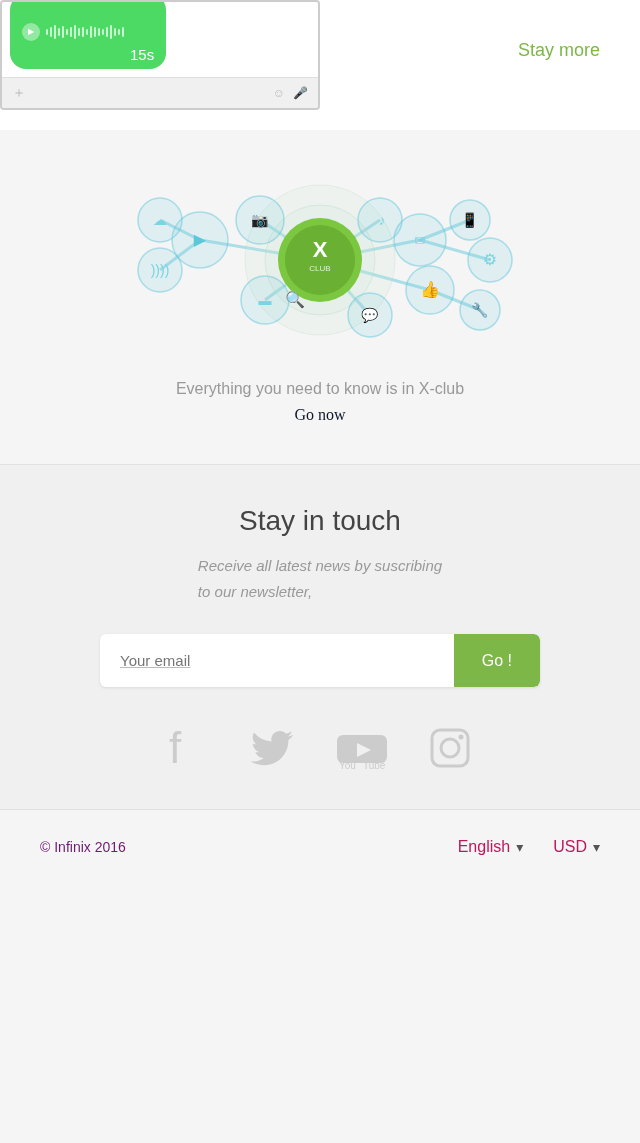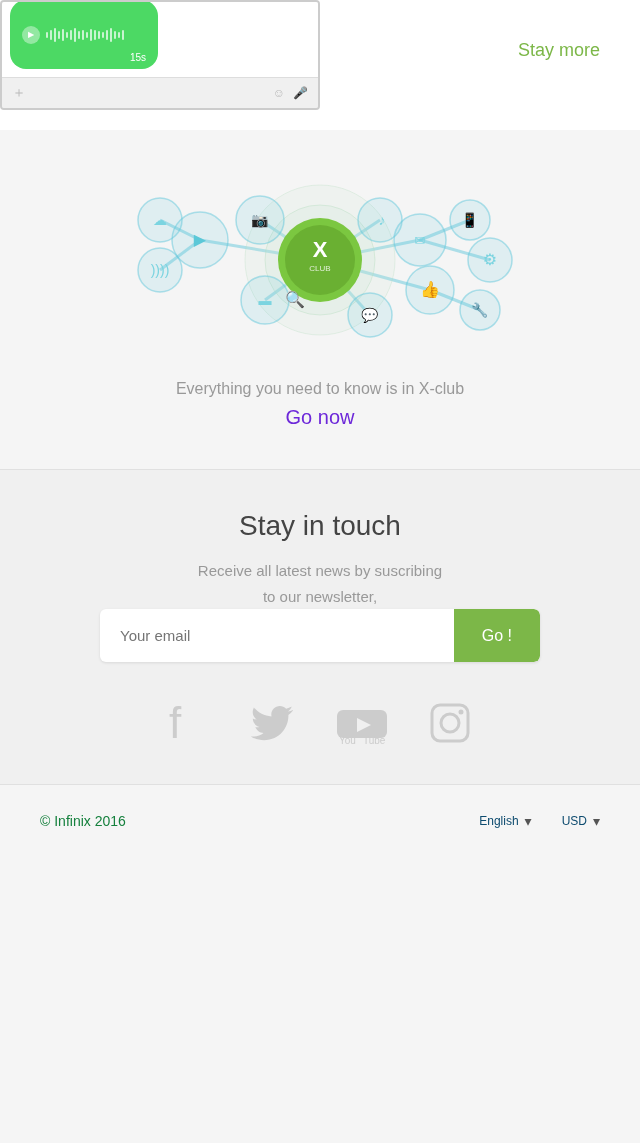--- a/index.html
+++ b/index.html
@@ -62,21 +62,21 @@
       display: flex;
       align-items: center;
       gap: 2px;
     }
     .waveform span {
       display: inline-block;
       width: 2px;
       background: rgba(255,255,255,0.7);
       border-radius: 1px;
     }
-    .timer { font-size: 10px; margin-top: 46px; }
+    .timer { font-size: 15px; margin-top: 46px; }
     .message-bar {
       background: #f0f0f0;
       border-top: 1px solid #ddd;
       padding: 6px 10px;
       display: flex;
       align-items: center;
       justify-content: space-between;
       font-size: 12px;
       color: #999;
     }
@@ -115,67 +115,70 @@
       margin-bottom: 10px;
       text-align: center;
     }
     .forum-subtitle {
       font-size: 16px;
       color: #999;
       text-align: center;
       margin-bottom: 8px;
     }
     .go-now-link {
-      color: #6d28d9;
-      font-size: 20px;
+      color: #0f172a;
+      font-size: 16px;
       text-decoration: none;
       font-weight: 400;
+      font-family: Liberation Serif, serif;
     }
 
     
     .stay-section {
       background: #f0f0f0;
       padding: 40px 60px;
       display: flex;
       flex-direction: column;
       align-items: center;
     }
     .stay-title {
       font-size: 28px;
       font-weight: 300;
       color: #444;
       margin-bottom: 16px;
       text-align: center;
     }
     .stay-desc {
       font-size: 15px;
       color: #999;
-      text-align: center;
       line-height: 1.7;
+      margin-bottom: 30px;
       max-width: 440px;
+      font-style: italic;
     }
 
     .email-form {
       display: flex;
       width: 100%;
       max-width: 440px;
       background: #fff;
       border-radius: 6px;
       overflow: hidden;
       box-shadow: 0 1px 3px rgba(0,0,0,0.1);
       margin-bottom: 40px;
     }
     .email-input {
       flex: 1;
       border: none;
       padding: 18px 20px;
       font-size: 15px;
       color: #bbb;
       outline: none;
       background: transparent;
+      text-decoration: underline;
     }
     .go-btn {
       background: #7cb748;
       color: #fff;
       border: none;
       padding: 12px 28px;
       font-size: 16px;
       font-weight: 500;
       cursor: pointer;
       border-radius: 0 6px 6px 0;
@@ -202,37 +205,37 @@
     
     .footer {
       background: #f5f5f5;
       border-top: 1px solid #e0e0e0;
       padding: 28px 40px;
       display: flex;
       align-items: center;
       justify-content: space-between;
     }
     .footer-copyright {
-      color: #15803d;
+      color: #701a75;
       font-size: 14px;
     }
     .footer-right {
       display: flex;
       gap: 30px;
       align-items: center;
     }
     .footer-select {
       display: flex;
       align-items: center;
       gap: 6px;
       cursor: pointer;
     }
     .footer-select-label {
-      color: #0c4a6e;
-      font-size: 12px;
+      color: #be185d;
+      font-size: 16px;
     }
     .chevron-down {
       color: #555;
       font-size: 14px;
     }
 
     
     .node-circle {
       fill: rgba(100, 200, 220, 0.15);
       stroke: rgba(100, 200, 220, 0.5);

